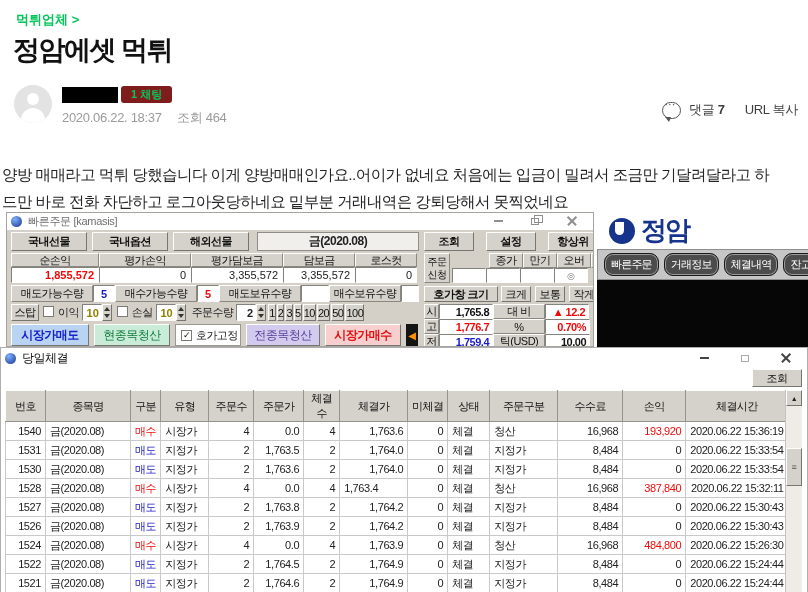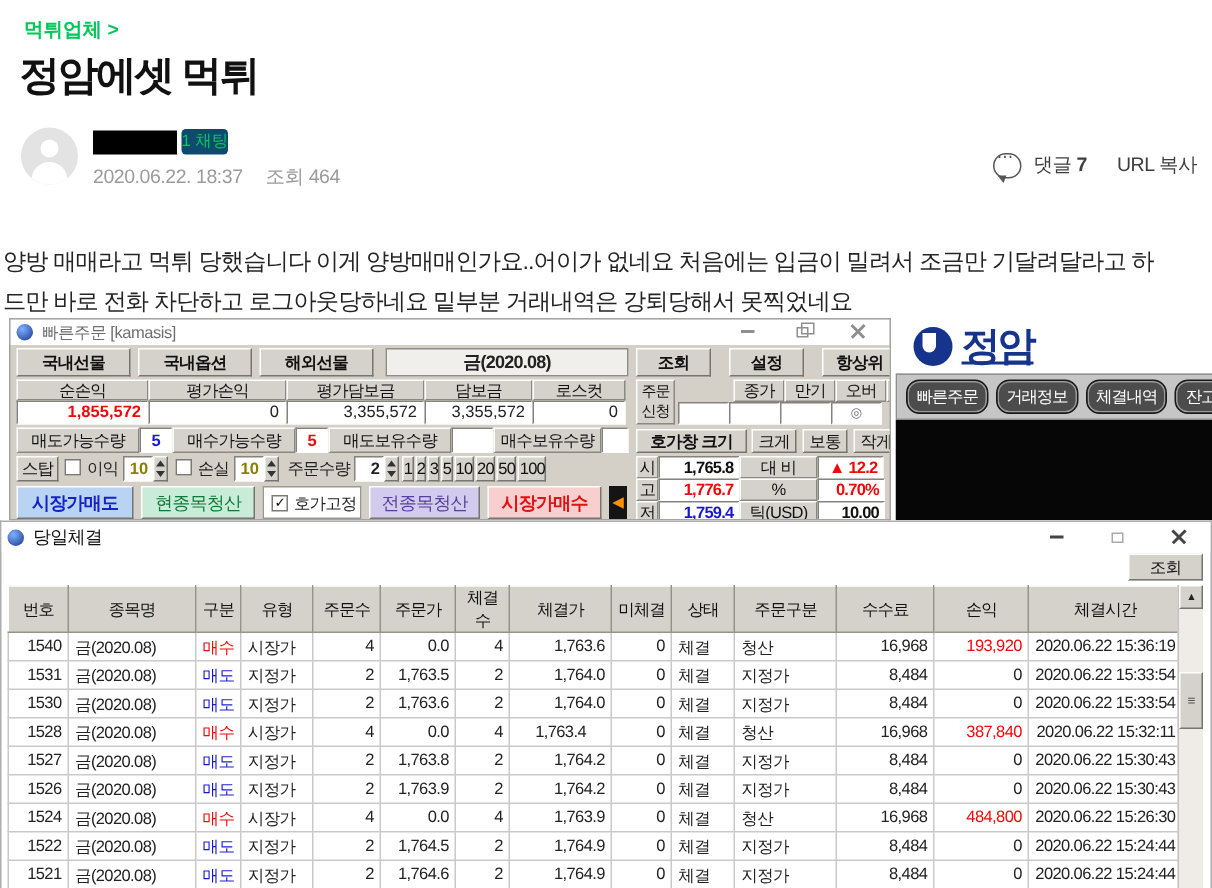--- a/index.html
+++ b/index.html
@@ -7,22 +7,22 @@
          font-family:"Liberation Sans","DejaVu Sans",sans-serif;color:#222;}
   .abs{position:absolute;}
 
   
   .breadcrumb{left:16px;top:11px;font-size:13px;font-weight:600;color:#03c75a;}
   .post-title{left:13px;top:32px;font-size:27px;font-weight:700;color:#111;letter-spacing:-1.5px;}
   .avatar{left:14px;top:85px;width:38px;height:38px;border-radius:50%;background:#e3e3e3;overflow:hidden;}
   .avatar .head{position:absolute;left:13px;top:8px;width:12px;height:12px;border-radius:50%;background:#fff;}
   .avatar .torso{position:absolute;left:7px;top:23px;width:24px;height:16px;border-radius:12px 12px 0 0;background:#fff;}
   .redact{left:62px;top:87px;width:56px;height:16px;background:#000;}
-  .badge{left:121px;top:86px;font-size:11px;font-weight:400;color:#03c75a;background:#0c4a6e;
-         border-radius:3px;padding:2px 0;line-height:13px;}
+  .badge{left:121px;top:86px;font-size:11px;font-weight:700;color:#03c75a;background:#7f1d1d;
+         border-radius:3px;padding:2px 10px;line-height:13px;}
   .meta{left:62px;top:109px;font-size:13px;color:#9b9b9b;letter-spacing:-0.3px;}
   .meta .views{margin-left:12px;}
   .post-actions{top:101px;right:10px;display:flex;align-items:center;gap:8px;font-size:13px;color:#3e3e3e;letter-spacing:-0.3px;}
   .bubble{position:relative;width:17px;height:15px;border:1.6px solid #555;border-radius:9px;display:inline-block;}
   .bubble::after{content:"\22EF";position:absolute;left:1.5px;top:-4.5px;font-size:11px;color:#555;}
   .bubble::before{content:"";position:absolute;left:2px;bottom:-4px;width:0;height:0;
                   border-left:4px solid transparent;border-right:2px solid transparent;border-top:5px solid #555;}
   .cmt-count{font-weight:700;}
   .url-copy{margin-left:12px;}
   .body-text{left:2px;top:161px;width:806px;font-size:15.5px;line-height:27px;color:#242424;letter-spacing:-0.6px;}
@@ -91,21 +91,21 @@
   .pricegrid{left:417px;top:91px;}
   .prow{display:flex;height:15px;}
   .pcell{display:flex;align-items:center;font-size:11px;letter-spacing:-0.5px;box-sizing:border-box;}
   .pcell.val{justify-content:flex-end;padding-right:3px;font-weight:700;}
 
   
   .brand{left:597px;top:212px;width:211px;height:135px;overflow:hidden;background:#fff;}
   .logo-row{position:absolute;left:0;right:0;top:0;height:37px;display:flex;align-items:center;padding-left:12px;}
   .logo-ico{position:relative;width:26px;height:26px;border-radius:50%;background:#16348c;flex:none;}
   .logo-ico::after{content:"";position:absolute;left:6px;top:4px;width:9px;height:13px;background:#fff;border-radius:0 0 9px 9px;}
-  .logo-txt{margin-left:6px;font-size:26px;font-weight:800;color:#16348c;letter-spacing:-2px;text-decoration:underline;}
+  .logo-txt{margin-left:6px;font-size:26px;font-weight:800;color:#16348c;letter-spacing:-2px;}
   .brand-bar{position:absolute;left:0;right:-2px;top:37px;height:31px;background:#c6c6c6;
              border:1px solid #8f8f8f;box-sizing:border-box;display:flex;align-items:center;gap:5px;padding-left:6px;}
   .dark-btn{background:#4c4c4c;color:#fff;font-size:11px;letter-spacing:-0.8px;padding:3px 6px;border-radius:9px;
             border:1px solid #191919;box-shadow:inset 0 0 0 1px #9a9a9a;white-space:nowrap;flex:none;}
   .brand-black{position:absolute;left:0;right:0;top:68px;bottom:0;background:#060606;}
 
   
   .fills{left:0;top:347px;width:808px;height:245px;background:#fff;border:1px solid #aeaeae;border-bottom:none;box-sizing:border-box;overflow:hidden;}
   .f-tb{position:absolute;left:0;right:0;top:0;height:20px;background:#fff;display:flex;align-items:center;}
   .f-title{margin-left:6px;font-size:12px;color:#111;letter-spacing:-0.5px;}
@@ -408,21 +408,21 @@
             <td style="text-align: right;">2020.06.22 15:33:54</td>
           </tr>
           <tr>
             <td style="text-align: right;">1528</td>
             <td style="text-align: left;">금(2020.08)</td>
             <td style="text-align: center; color: rgb(238, 10, 10);">매수</td>
             <td style="text-align: left;">시장가</td>
             <td style="text-align: right;">4</td>
             <td style="text-align: right;">0.0</td>
             <td style="text-align: right;">4</td>
-            <td style="text-align: center; margin-top: 48px;">1,763.4</td>
+            <td style="text-align: left; margin-top: 48px;">1,763.4</td>
             <td style="text-align: right;">0</td>
             <td style="text-align: left;">체결</td>
             <td style="text-align: left;">청산</td>
             <td style="text-align: right;">16,968</td>
             <td style="text-align: right; color: rgb(238, 10, 10);">387,840</td>
             <td style="text-align: right;">2020.06.22 15:32:11</td>
           </tr>
           <tr>
             <td style="text-align: right;">1527</td>
             <td style="text-align: left;">금(2020.08)</td>

